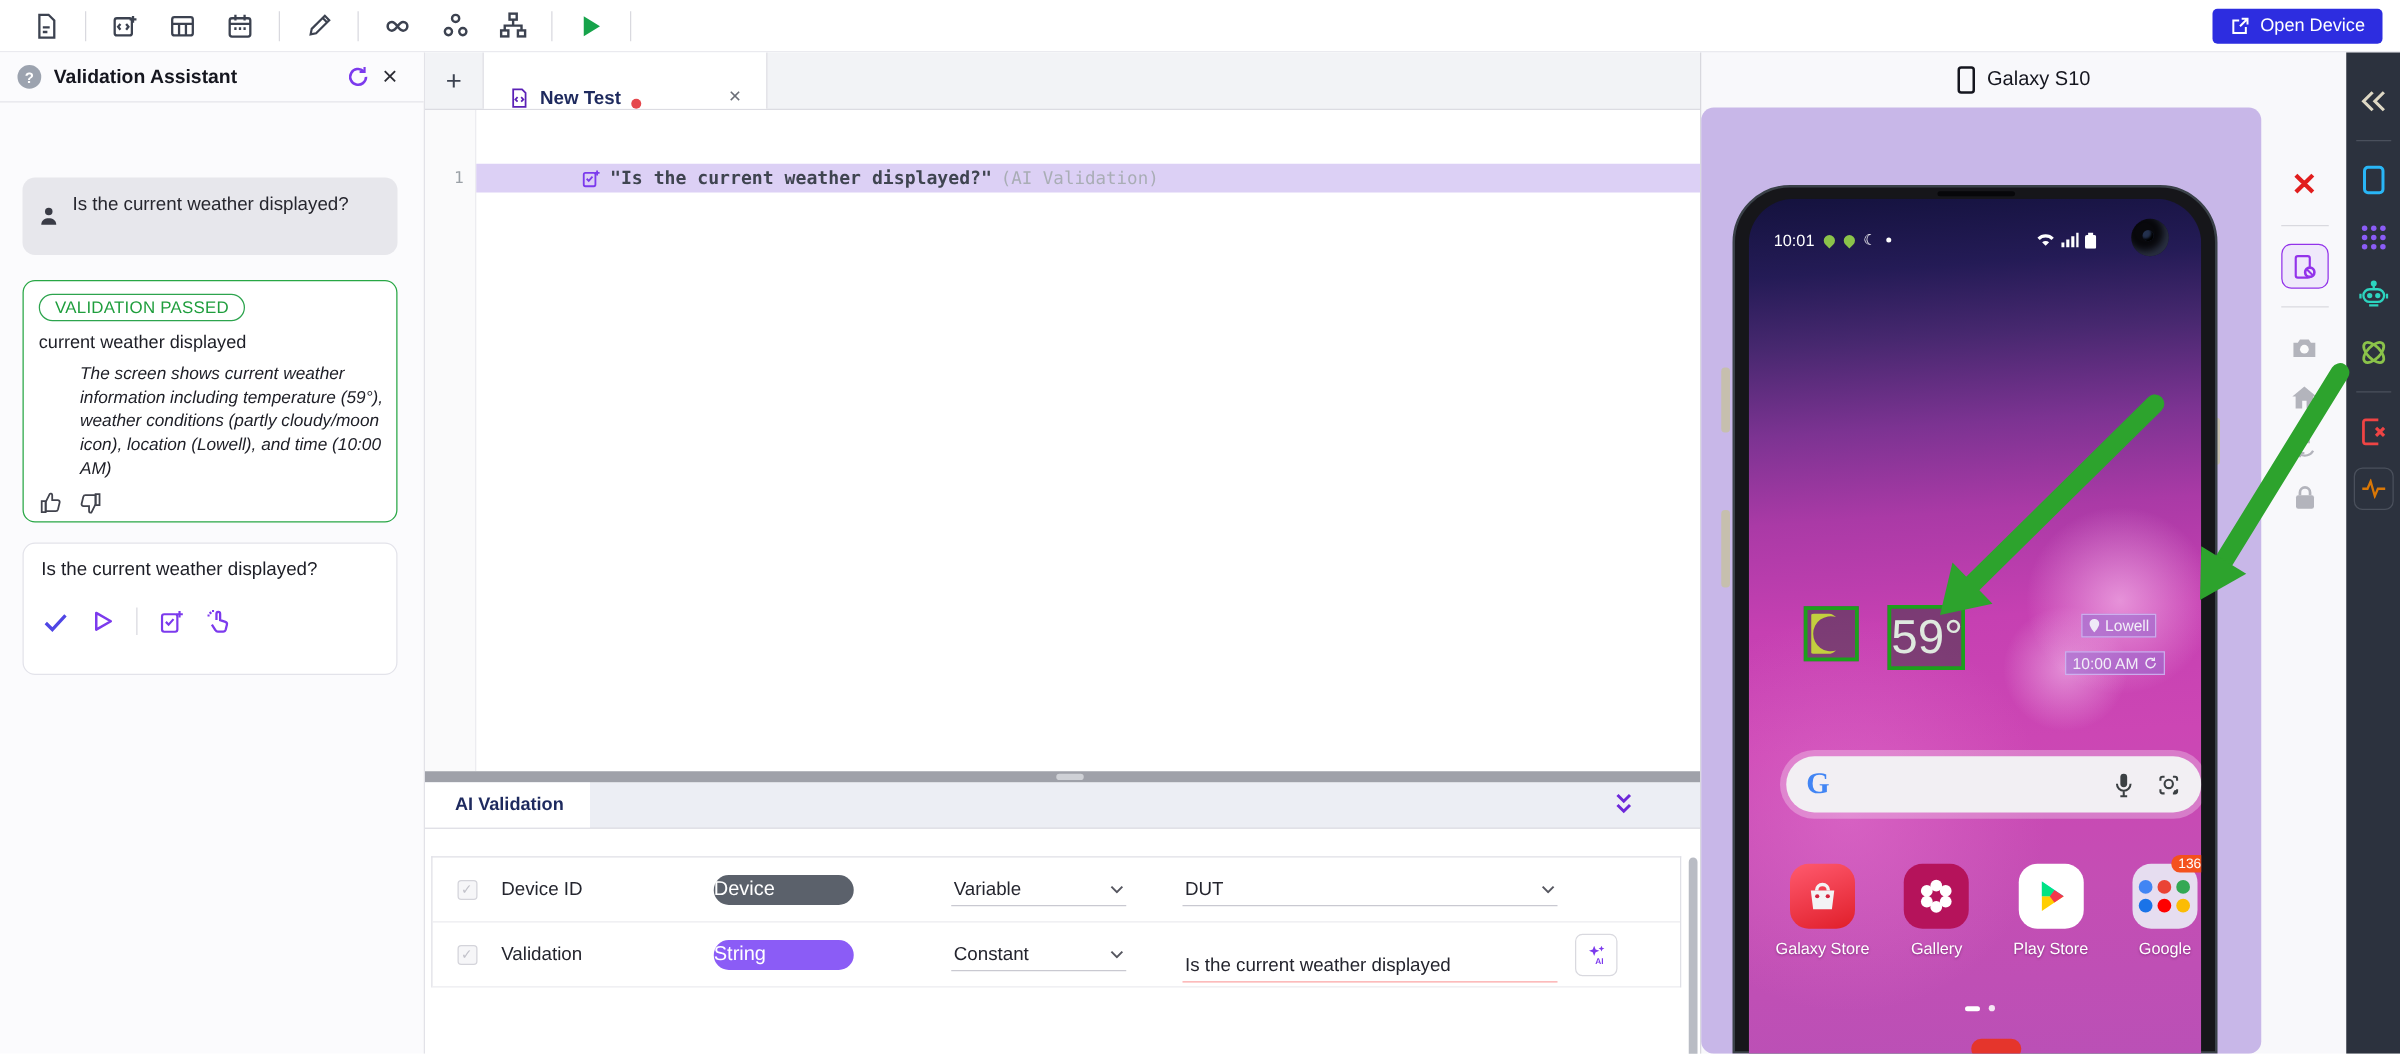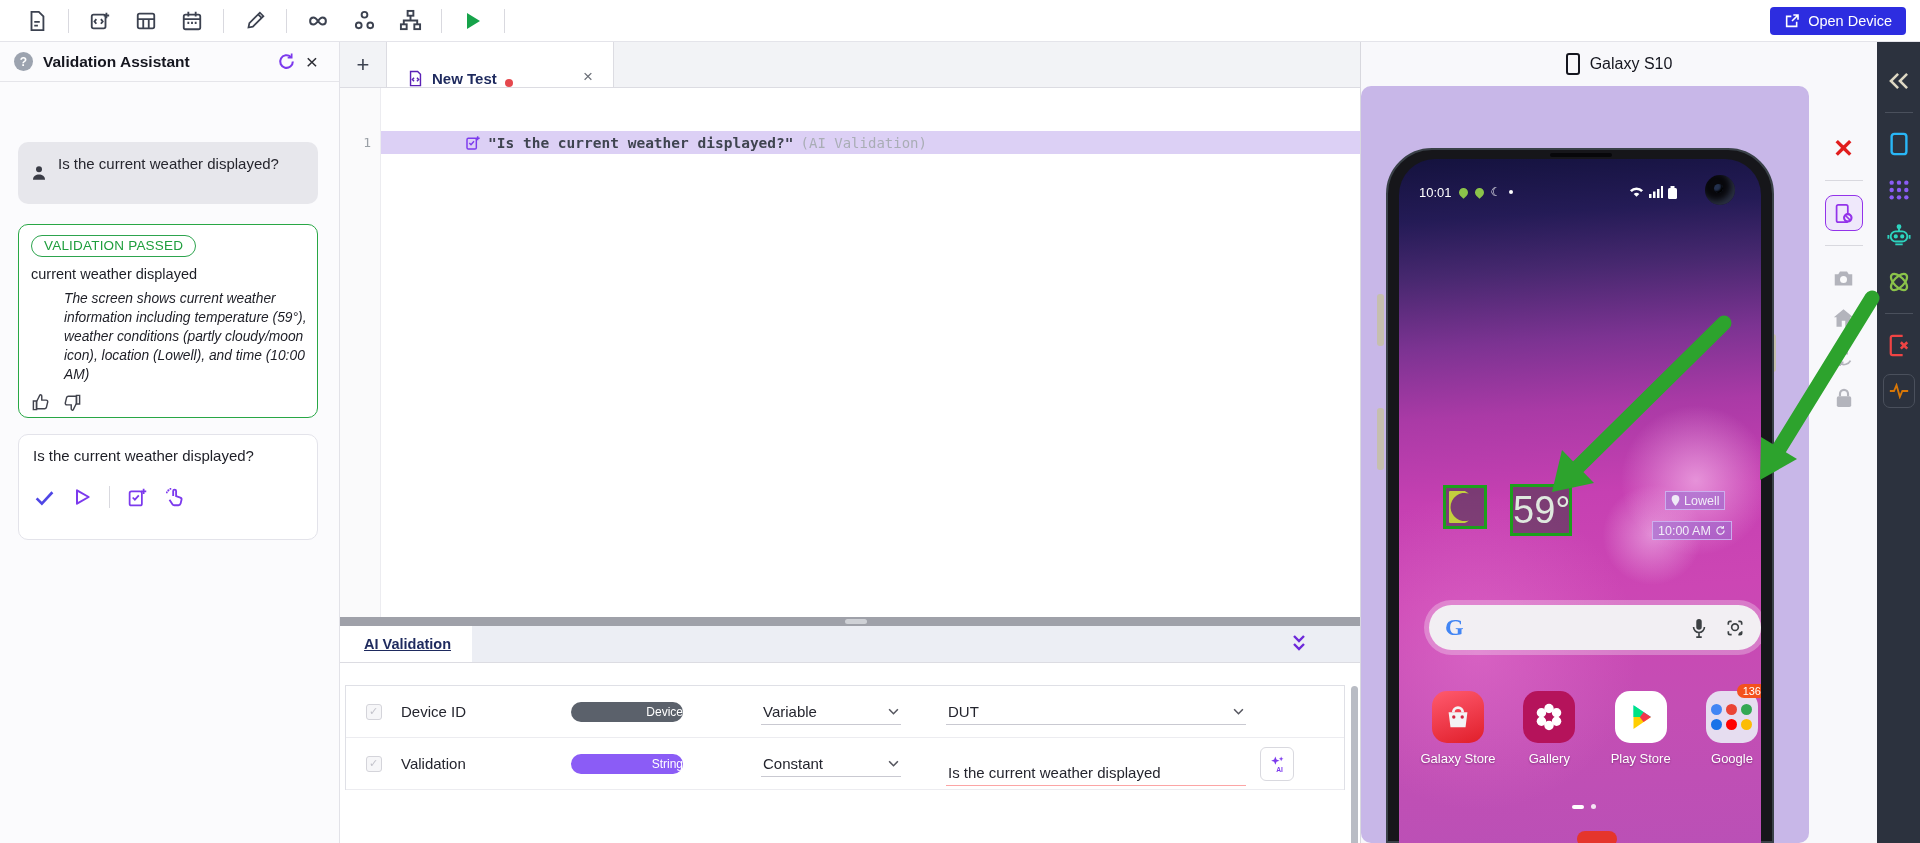--- a/index.html
+++ b/index.html
@@ -62,35 +62,35 @@
     display:flex; align-items:center; padding-left:84px; gap:7px; }
   #code-line .code { font-family:"DejaVu Sans Mono", monospace; font-size:14.5px; font-weight:bold; color:#3f4450; }
   #code-line .anno { font-family:"DejaVu Sans Mono", monospace; font-size:14px; color:#a9adb5; }
 
   #splitter { position:relative; height:9px; background:#9fa1a9; }
   #splitter .handle { position:absolute; left:505px; top:2px; width:22px; height:5px; background:#cfd1d6; border-radius:3px; }
 
   
   #bottom-tabbar { height:37px; background:#eceef4; border-bottom:1px solid #dcdce2; display:flex; align-items:stretch; position:relative; }
   #bottom-tab { width:132px; background:#fff; display:flex; align-items:center; padding-left:24px;
-    font-size:14.5px; font-weight:bold; color:#1e2a5e; cursor:pointer;text-decoration:underline; }
+    font-size:14.5px; font-weight:bold; color:#1e2a5e; cursor:pointer; }
   #collapse-chevrons { position:absolute; right:52px; top:8px; cursor:pointer; }
 
   #param-table { position:relative; margin:22px 0 0 5px; width:1000px; border:1px solid #dfe0e6; border-bottom:none; background:#fff; }
   .t-head { display:flex; height:44px; align-items:center; background:#fbfbfd; border-bottom:1px solid #dfe0e6;
     font-size:15px; color:#24252e; }
   .t-row { display:flex; height:52px; align-items:center; border-bottom:1px solid #ececf0; font-size:15px; color:#24252e; }
   .c-check { width:55px; display:flex; justify-content:center; }
   .checkbox { width:16px; height:16px; border:1px solid #d4d4da; border-radius:3px; background:#f6f6f8;
     color:#c2c2ca; font-size:11px; display:flex; align-items:center; justify-content:center; }
   .c-param { width:170px; }
   .c-type { width:190px; }
   .c-usage { width:185px; }
   .c-value { flex:1; display:flex; align-items:center; }
-  .pill { color:#fff; font-size:12px; border-radius:13px; padding:3px 0; width:112px; text-align:right; display:inline-block; }
+  .pill { color:#fff; font-size:16px; border-radius:13px; padding:3px 0; width:112px; text-align:left; display:inline-block; }
   .pill-device { background:#5b616b; }
   .pill-string { background:#8b5cf6; }
   .select { display:flex; align-items:center; justify-content:space-between; width:140px; border-bottom:1px solid #c9c9d1;
     padding:4px 2px; cursor:pointer; color:#24252e;gap:32px; }
   .select.wide { width:300px; }
   .chev { width:11px; height:7px; }
   .value-input { width:300px; border-bottom:1px solid #fca5a5; padding:4px 2px; white-space:nowrap; overflow:hidden;margin-top:18px; }
   .ai-btn { margin-left:14px; width:34px; height:34px; border:1px solid #d9d9df; border-radius:6px; background:#fff;
     display:flex; align-items:center; justify-content:center; cursor:pointer; }
   #table-scrollbar { position:absolute; right:-14px; top:0; width:7px; height:180px; background:#b9bcc4; border-radius:4px; }

